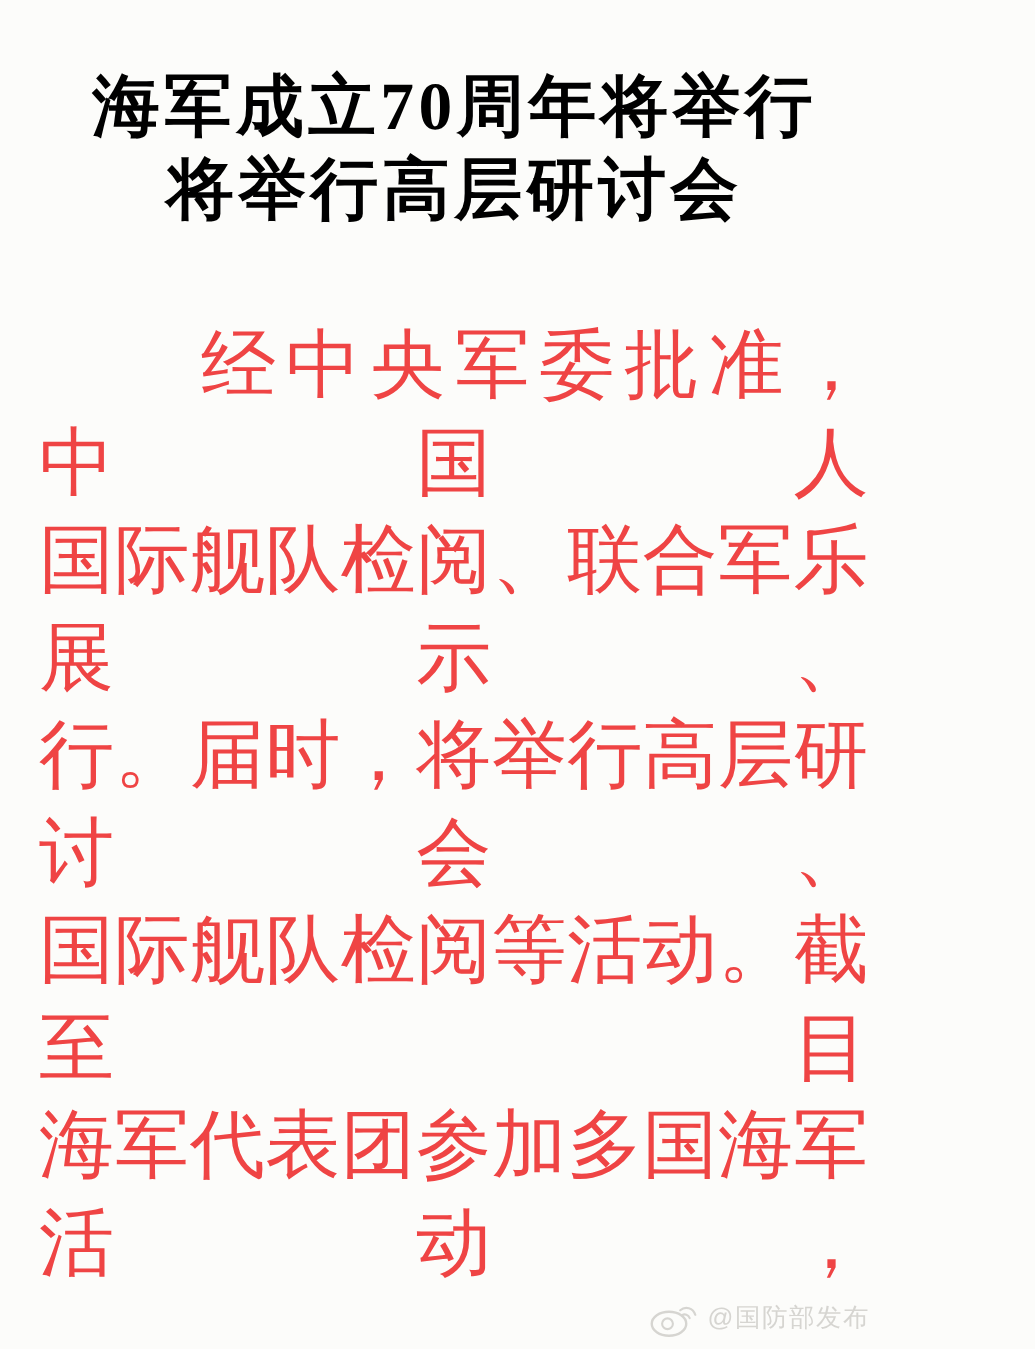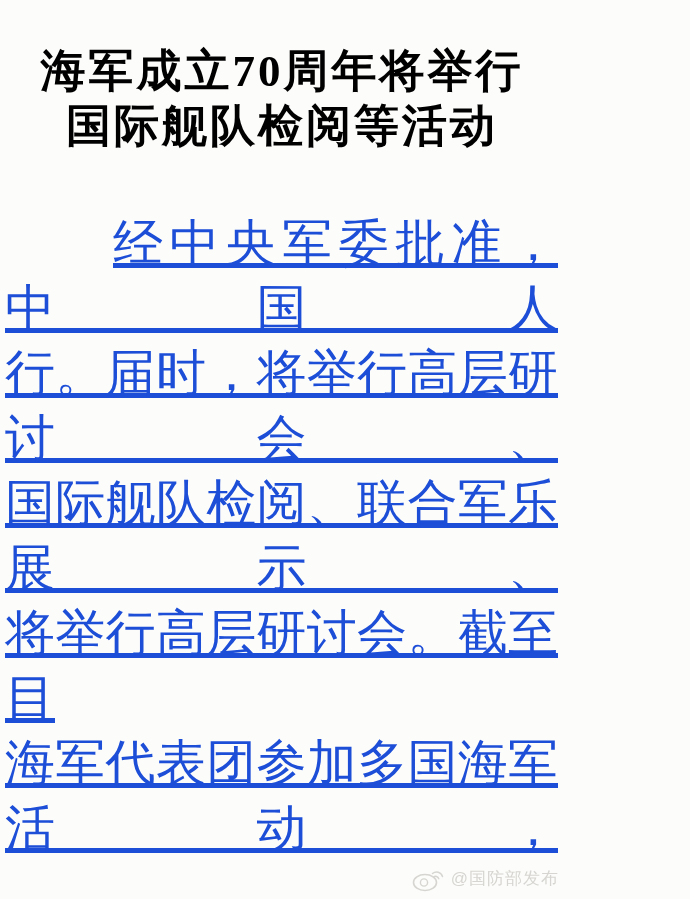--- a/index.html
+++ b/index.html
@@ -13,42 +13,42 @@
     overflow: hidden;
     font-family: "Liberation Serif", "DejaVu Serif", serif;
     color: #151515;
     position: relative;
   }
   .page {
     position: relative;
     width: 564px;
     height: 899px;
     overflow: hidden;
+    padding-left: 21px;
   }
   .title {
     margin: 0;
     padding-top: 44px;
     text-align: center;
     font-size: 45px;
     line-height: 55px;
     font-weight: 700;
     letter-spacing: 3px;
     color: #000000;
   }
   .article {
     margin-top: 57px;
     padding: 0 6px 0 5px;
   }
   .line {
     font-size: 50px;
     line-height: 65px;
     text-align: justify;
     text-align-last: justify;
-    color: #1d4ed8;
-    text-decoration: underline;
+    color: #ef4444;
   }
   .line.first {
     text-indent: 108px;
   }
   .watermark {
     position: absolute;
     right: 5px;
     bottom: 7px;
     display: flex;
     align-items: center;
@@ -63,28 +63,28 @@
     display: block;
   }
 </style>
 </head>
 <body>
 
 <div class="page">
 
   <h1 class="title">
     <span>海军成立70周年将举行</span><br>
-    <span>国际舰队检阅等活动</span>
+    <span>将举行高层研讨会</span>
   </h1>
 
   <div class="article">
     <div class="line first">经中央军委批准，中国人</div>
+    <div class="line">国际舰队检阅、联合军乐展示、</div>
     <div class="line">行。届时，将举行高层研讨会、</div>
-    <div class="line">国际舰队检阅、联合军乐展示、</div>
-    <div class="line">将举行高层研讨会。截至目</div>
+    <div class="line">国际舰队检阅等活动。截至目</div>
     <div class="line">海军代表团参加多国海军活动，</div>
 
   </div>
 
   <div class="watermark">
     <span>
       <svg width="32" height="28" viewBox="0 0 32 28" fill="none">
         <ellipse cx="13" cy="18.5" rx="11.5" ry="8" stroke="#d6d5d1" stroke-width="1.6"></ellipse>
         <circle cx="12" cy="18.5" r="3.6" stroke="#d6d5d1" stroke-width="1.4"></circle>
         <path d="M20.5 9.5 C24 6.5 29 8 30.5 12.5" stroke="#d6d5d1" stroke-width="1.5" stroke-linecap="round"></path>

